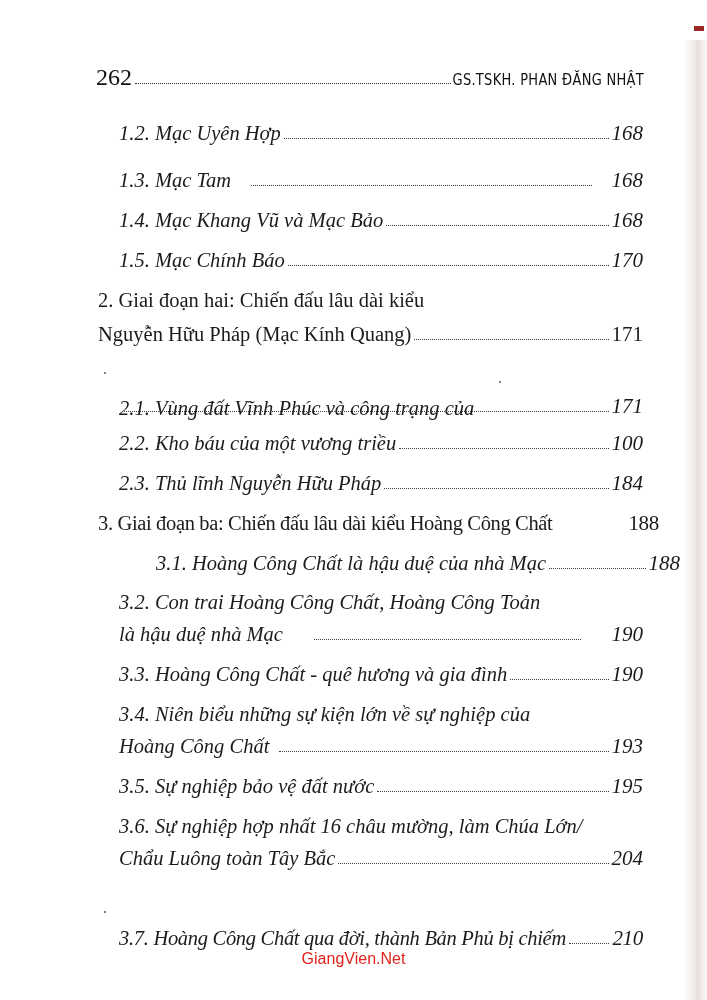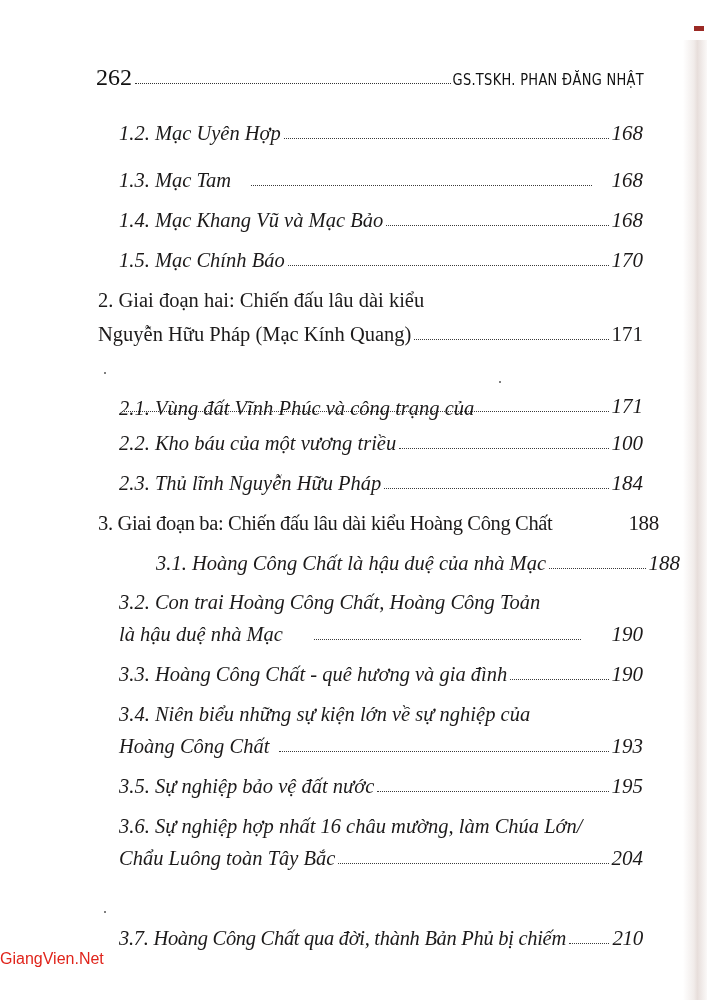--- a/index.html
+++ b/index.html
@@ -37,21 +37,21 @@
   }
   .line.italic { font-family: "Liberation Serif", serif; font-style: italic; font-size: 20.5px; }
   .line.roman  { font-family: "Liberation Serif", serif; font-size: 20.5px; }
   .line .dots {
     flex: 1; overflow: hidden; margin: 0 3px 0 3px; color: #333;
     border-bottom: 1.6px dotted #3a3a3a; height: 0; align-self: flex-end; margin-bottom: 6px;
   }
   .line .num { font-family: "Liberation Serif", serif; font-size: 21px; }
   .line.italic .num { font-style: italic; }
   .watermark {
-    position: absolute; top: 950px; left: 0; width: 707px; text-align: left;
+    position: absolute; top: 950px; left: 0; width: 707px; text-align: center;
     font-family: "Liberation Sans", sans-serif; font-size: 16px; color: #e0241b;
   }
   .speck { position: absolute; width: 2px; height: 2px; background: #555; border-radius: 1px; }
 </style>
 </head>
 <body>
 
 <div class="page-edge"></div>
 <div class="red-mark"></div>
 

